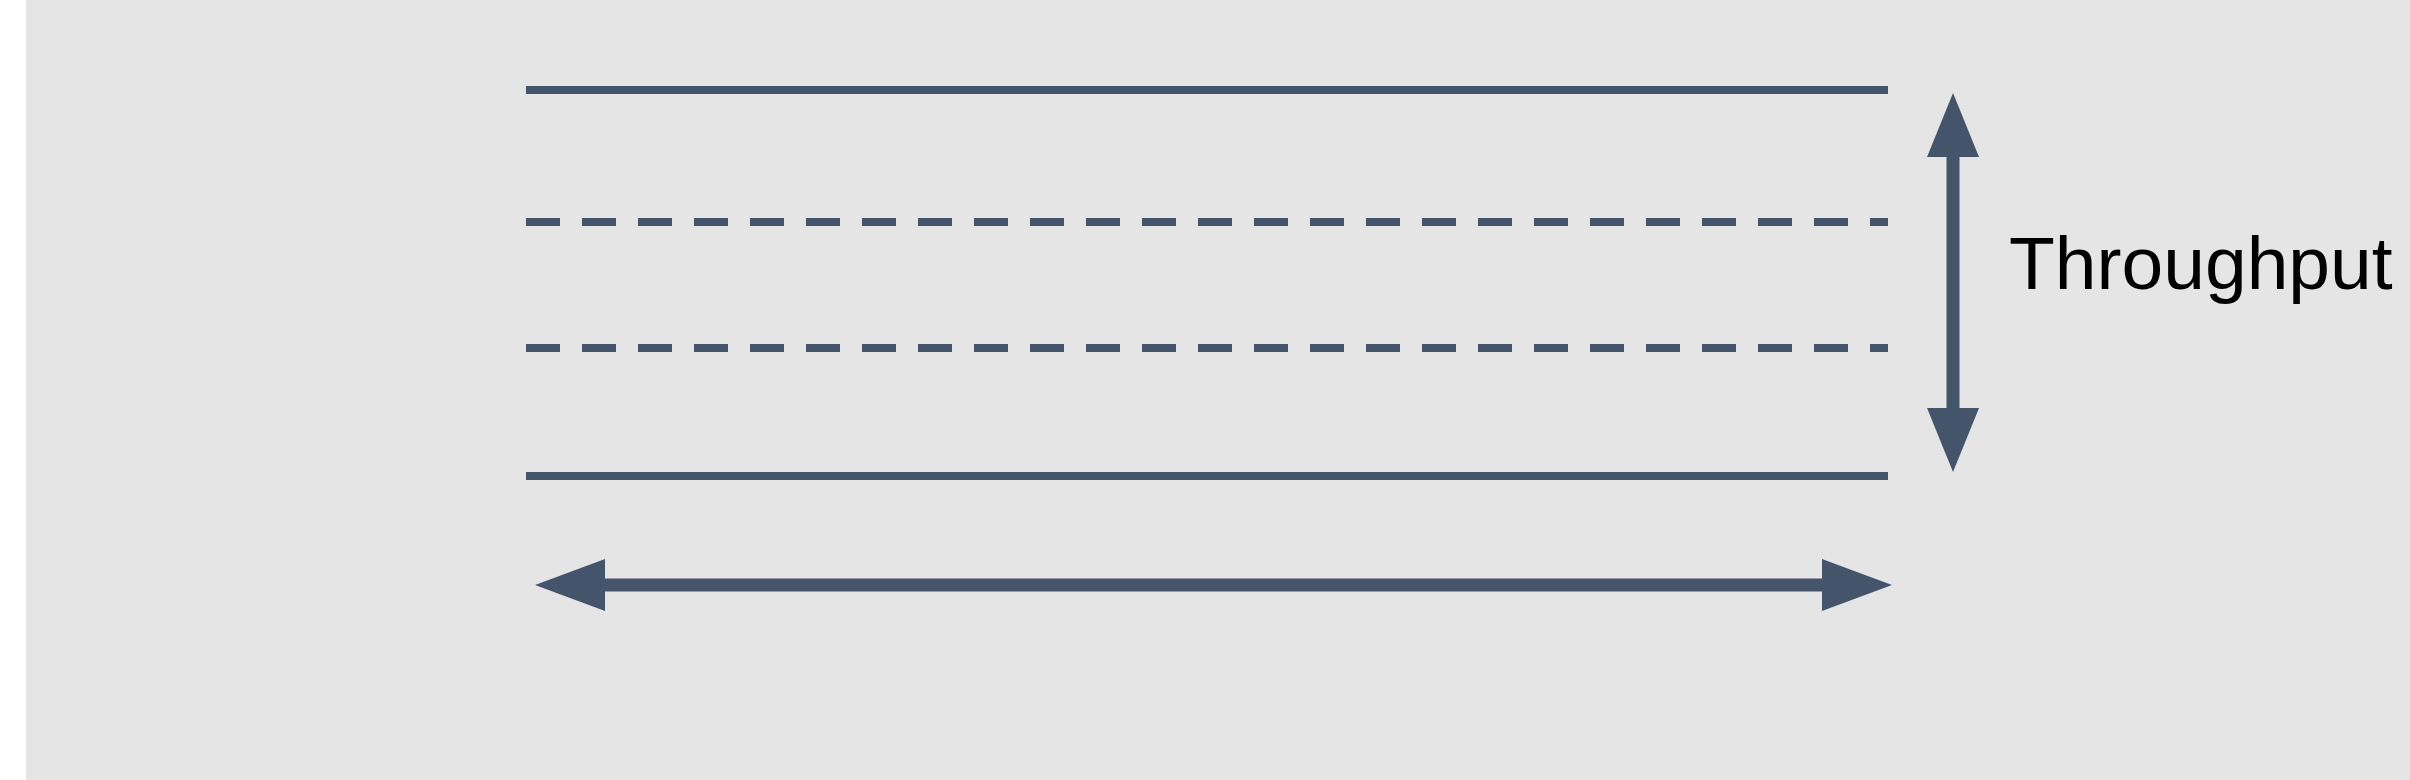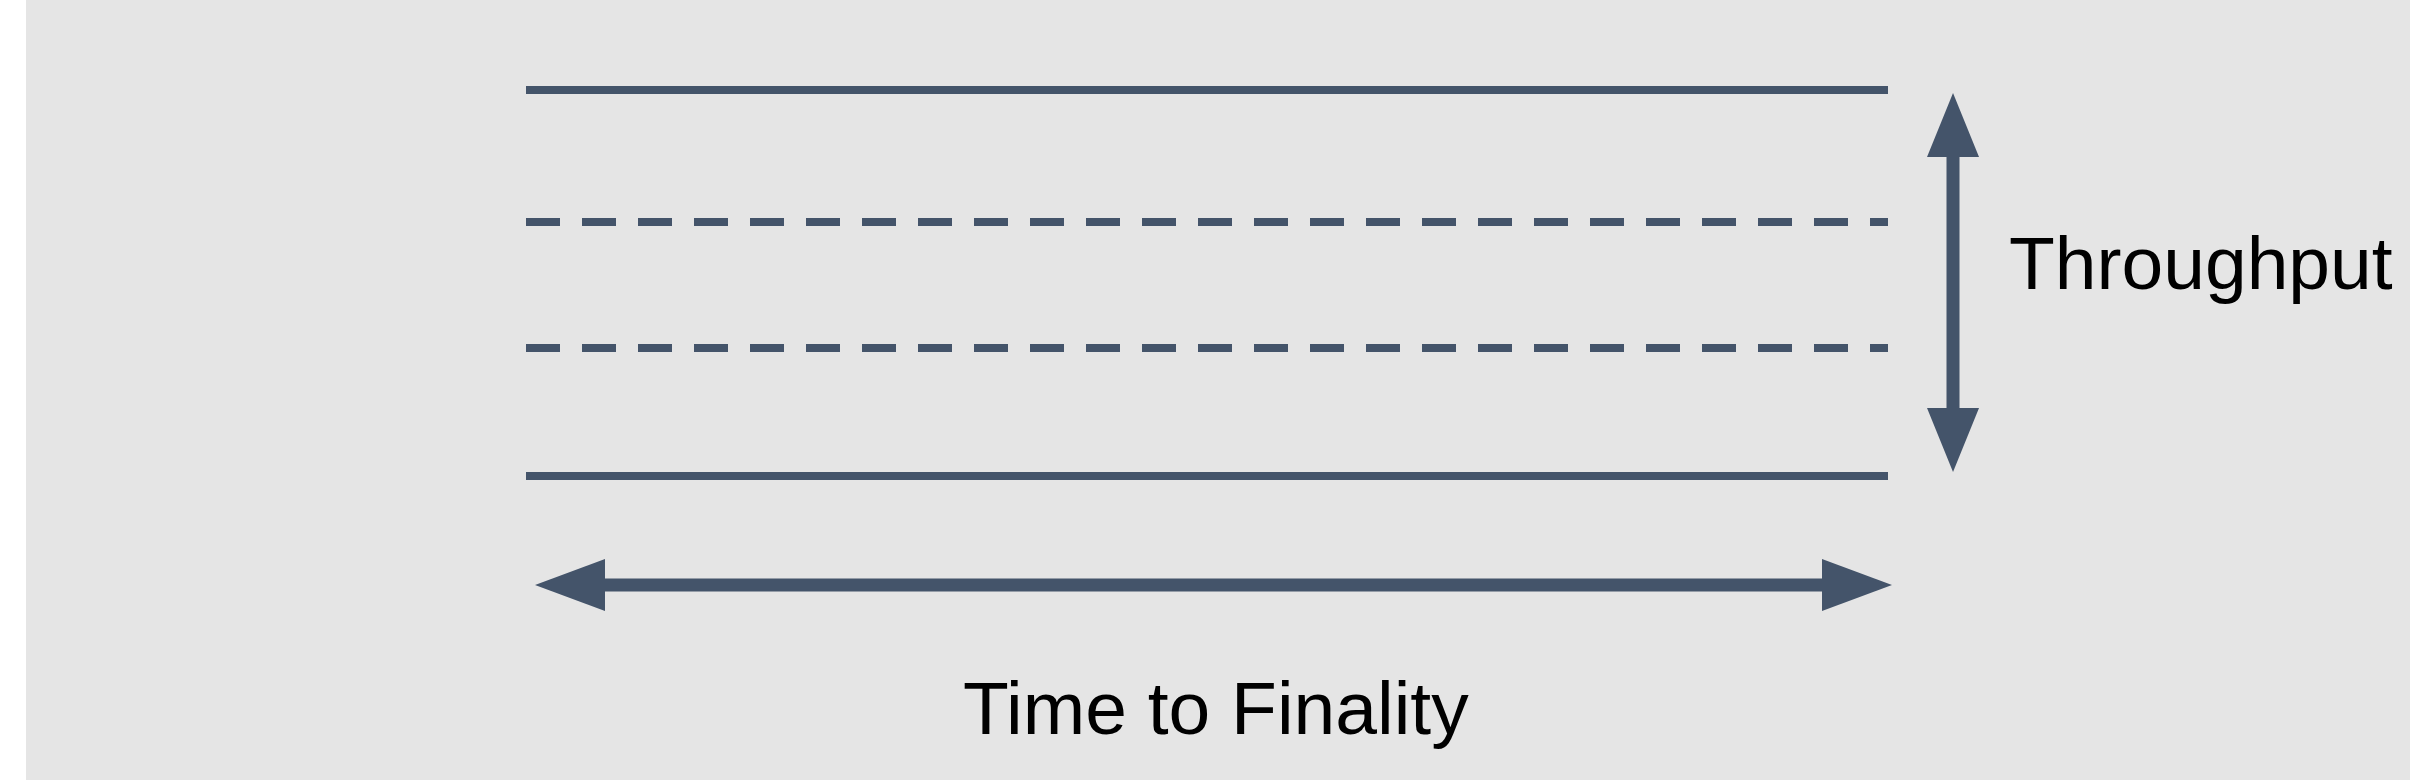--- a/index.html
+++ b/index.html
@@ -75,15 +75,14 @@
 
     <g>
       <line class="dim-arrow" x1="575" y1="585" x2="1800" y2="585" stroke="#44546A" stroke-width="13"></line>
       <polygon points="509,585 579,559 579,611" fill="#44546A"></polygon>
       <polygon points="1866,585 1796,559 1796,611" fill="#44546A"></polygon>
     </g>
   </svg>
 
   <div class="axis-label" id="throughput-label">Throughput</div>
 
-  <div class="axis-label" id="time-to-finality-label">Time to Finality</div>
 
 </div>
 
 </body></html>

